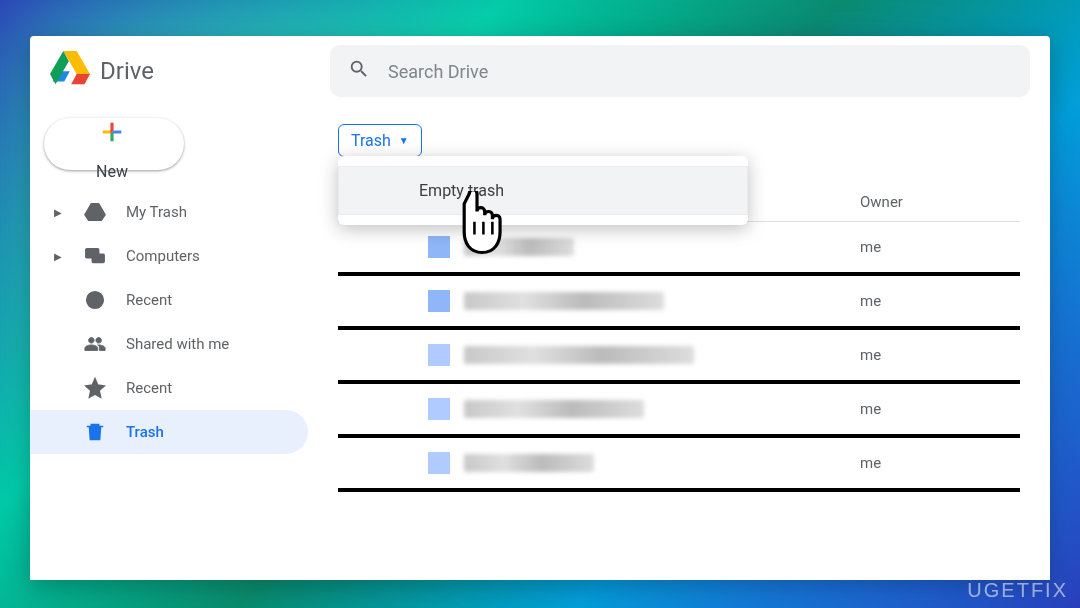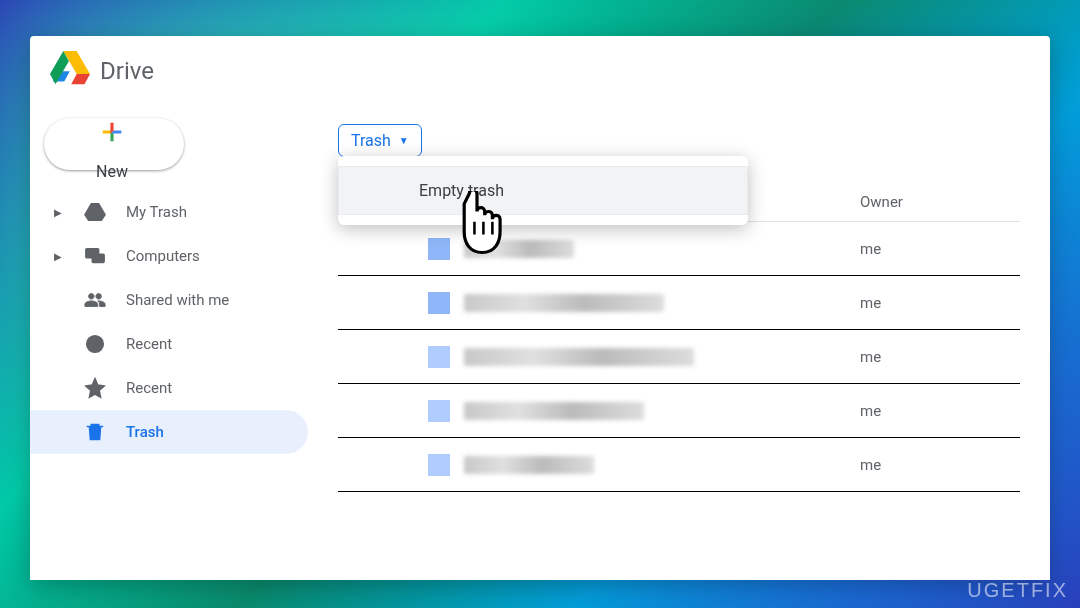--- a/index.html
+++ b/index.html
@@ -65,21 +65,21 @@
     .trash-btn .caret { font-size: 10px; }
 
     .table-header {
       display: flex; margin-top: 26px; padding: 10px 0; color: #5f6368; font-size: 15px;
       border-bottom: 1px solid #e0e0e0;
     }
     .col-name { flex: 1; }
     .col-owner { width: 160px; }
 
     .row {
-      display: flex; align-items: center; height: 54px; border-bottom: 1px solid #000000;
+      display: flex; align-items: center; height: 54px; border-bottom: 4px solid #000000;
       color: #5f6368; font-size: 15px;
     }
     .row .col-name { display: flex; align-items: center; gap: 14px; }
     .file-icon { width: 22px; height: 22px; margin-left: 90px; }
     .blurred-name {
       height: 18px; background: linear-gradient(90deg, #c8c8c8 0, #e0e0e0 30%, #bbb 60%, #ddd 100%);
       filter: blur(2px); border-radius: 2px;
     }
 
     .dropdown {
@@ -110,20 +110,28 @@
     <div class="logo-wrap">
       <span class="drive-logo">
         <svg viewBox="0 0 87 78">
             <path d="M6 66l12-22 25 0-12 22z" fill="#1e88e5"></path>
             <path d="M29 0l29 0 29 50-29 0z" fill="#fbbc04"></path>
             <path d="M29 0L0 50l12 22 29-50z" fill="#0f9d58"></path>
             <path d="M58 50l29 0-12 22-29 0z" fill="#ea4335"></path>
           </svg>
       </span>
       <span class="logo-text">Drive</span>
+    </div>
+    <div class="search-bar">
+      <span class="search-icon">
+        <svg viewBox="0 0 24 24">
+            <path d="M15.5 14h-.79l-.28-.27A6.471 6.471 0 0016 9.5 6.5 6.5 0 109.5 16c1.61 0 3.09-.59 4.23-1.57l.27.28v.79L19 20.49 20.49 19 15.5 14zm-6 0C7.01 14 5 11.99 5 9.5S7.01 5 9.5 5 14 7.01 14 9.5 11.99 14 9.5 14z"></path>
+          </svg>
+      </span>
+      <input placeholder="Search Drive" style="">
     </div>
   </div>
 
   <div class="body">
     <aside class="sidebar">
       <button class="new-btn">
         <span>
           <svg width="28" height="28" viewBox="0 0 36 36">
               <path fill="#34A853" d="M16 16v14h4V20z"></path>
               <path fill="#4285F4" d="M30 16H20l-4 4h14z"></path>
@@ -151,35 +159,35 @@
             <svg viewBox="0 0 24 24" fill="none" stroke-width="1.6">
                 <rect x="2" y="4" width="14" height="10" rx="1"></rect>
                 <rect x="9" y="10" width="13" height="9" rx="1"></rect>
               </svg>
           </span>
           <span>Computers</span>
         </div>
         <div class="nav-item">
           <span class="no-expand"></span>
           <span class="nav-icon">
-            <svg viewBox="0 0 24 24">
-                <path d="M16 11c1.66 0 3-1.34 3-3s-1.34-3-3-3-3 1.34-3 3 1.34 3 3 3zm-8 0c1.66 0 3-1.34 3-3S9.66 5 8 5 5 6.34 5 8s1.34 3 3 3zm0 2c-2.33 0-7 1.17-7 3.5V19h14v-2.5C15 14.17 10.33 13 8 13zm8 0c-.29 0-.62.02-.97.05 1.16.84 1.97 1.97 1.97 3.45V19h6v-2.5c0-2.33-4.67-3.5-7-3.5z"></path>
-              </svg>
-          </span>
-          <span>Shared with me</span>
-        </div>
-        <div class="nav-item">
-          <span class="no-expand"></span>
-          <span class="nav-icon">
             <svg viewBox="0 0 24 24" fill="none" stroke-width="1.8">
                 <circle cx="12" cy="12" r="9"></circle>
                 <path d="M12 7v5l3 2"></path>
               </svg>
           </span>
           <span>Recent</span>
+        </div>
+        <div class="nav-item">
+          <span class="no-expand"></span>
+          <span class="nav-icon">
+            <svg viewBox="0 0 24 24">
+                <path d="M16 11c1.66 0 3-1.34 3-3s-1.34-3-3-3-3 1.34-3 3 1.34 3 3 3zm-8 0c1.66 0 3-1.34 3-3S9.66 5 8 5 5 6.34 5 8s1.34 3 3 3zm0 2c-2.33 0-7 1.17-7 3.5V19h14v-2.5C15 14.17 10.33 13 8 13zm8 0c-.29 0-.62.02-.97.05 1.16.84 1.97 1.97 1.97 3.45V19h6v-2.5c0-2.33-4.67-3.5-7-3.5z"></path>
+              </svg>
+          </span>
+          <span>Shared with me</span>
         </div>
         <div class="nav-item">
           <span class="no-expand"></span>
           <span class="nav-icon">
             <svg viewBox="0 0 24 24" fill="none" stroke-width="1.8">
                 <path d="M12 2l2.9 6.9L22 9.8l-5.5 4.9L18 22l-6-3.5L6 22l1.5-7.3L2 9.8l7.1-.9z"></path>
               </svg>
           </span>
           <span>Recent</span>
         </div>

